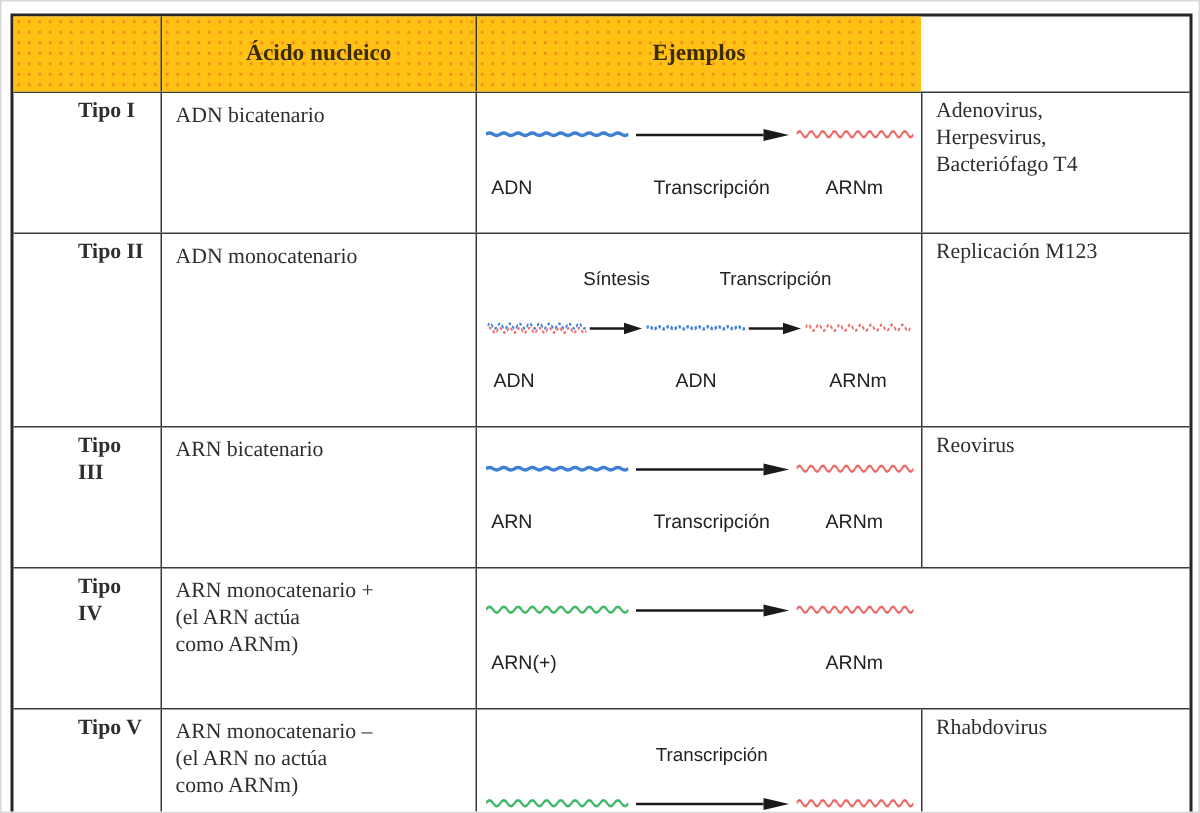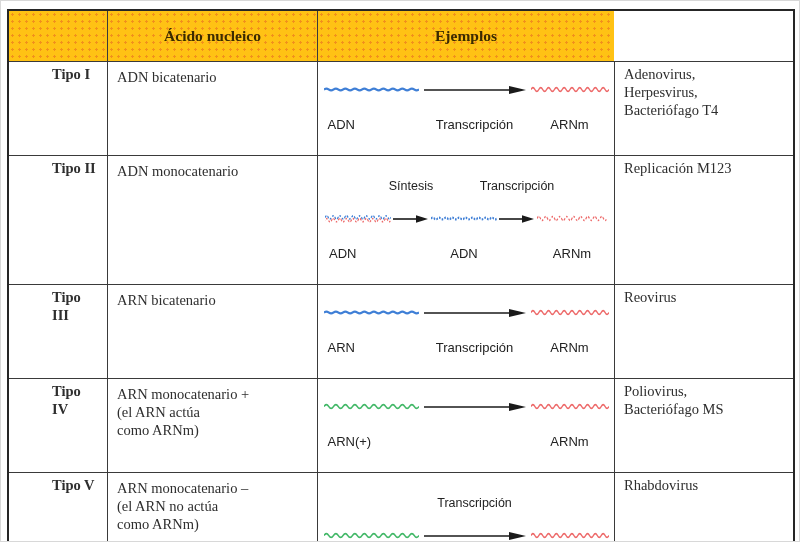--- a/index.html
+++ b/index.html
@@ -183,22 +183,20 @@
                 <path class="st st-red" d="M0 4 Q2.5 0.6 5 4 T10 4 T15 4 T20 4 T25 4 T30 4 T35 4 T40 4 T45 4 T50 4 T55 4 T60 4 T65 4 T70 4 T75 4 T80 4 T85 4 T90 4 T95 4 T100 4"></path>
               </svg>
           </div>
           <div class="dg-line dg-bot">
             <span>ARN(+)</span>
             <span></span>
             <span>ARNm</span>
           </div>
         </div>
       </div>
-      <div class="cell ej-cell">Poliovirus,
-Bacteriófago MS</div>
     </div>
 
     <div class="row" style="min-height:76px">
       <div class="cell tipo-cell">Tipo V</div>
       <div class="cell">ARN monocatenario –
 (el ARN no actúa
 como ARNm)</div>
       <div class="cell diag-cell">
         <div class="dg dg3">
           <div class="dg-line dg-top">

